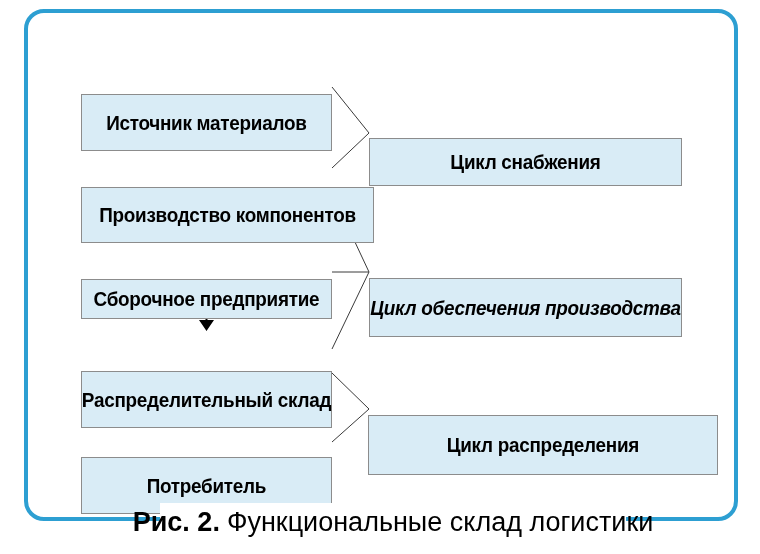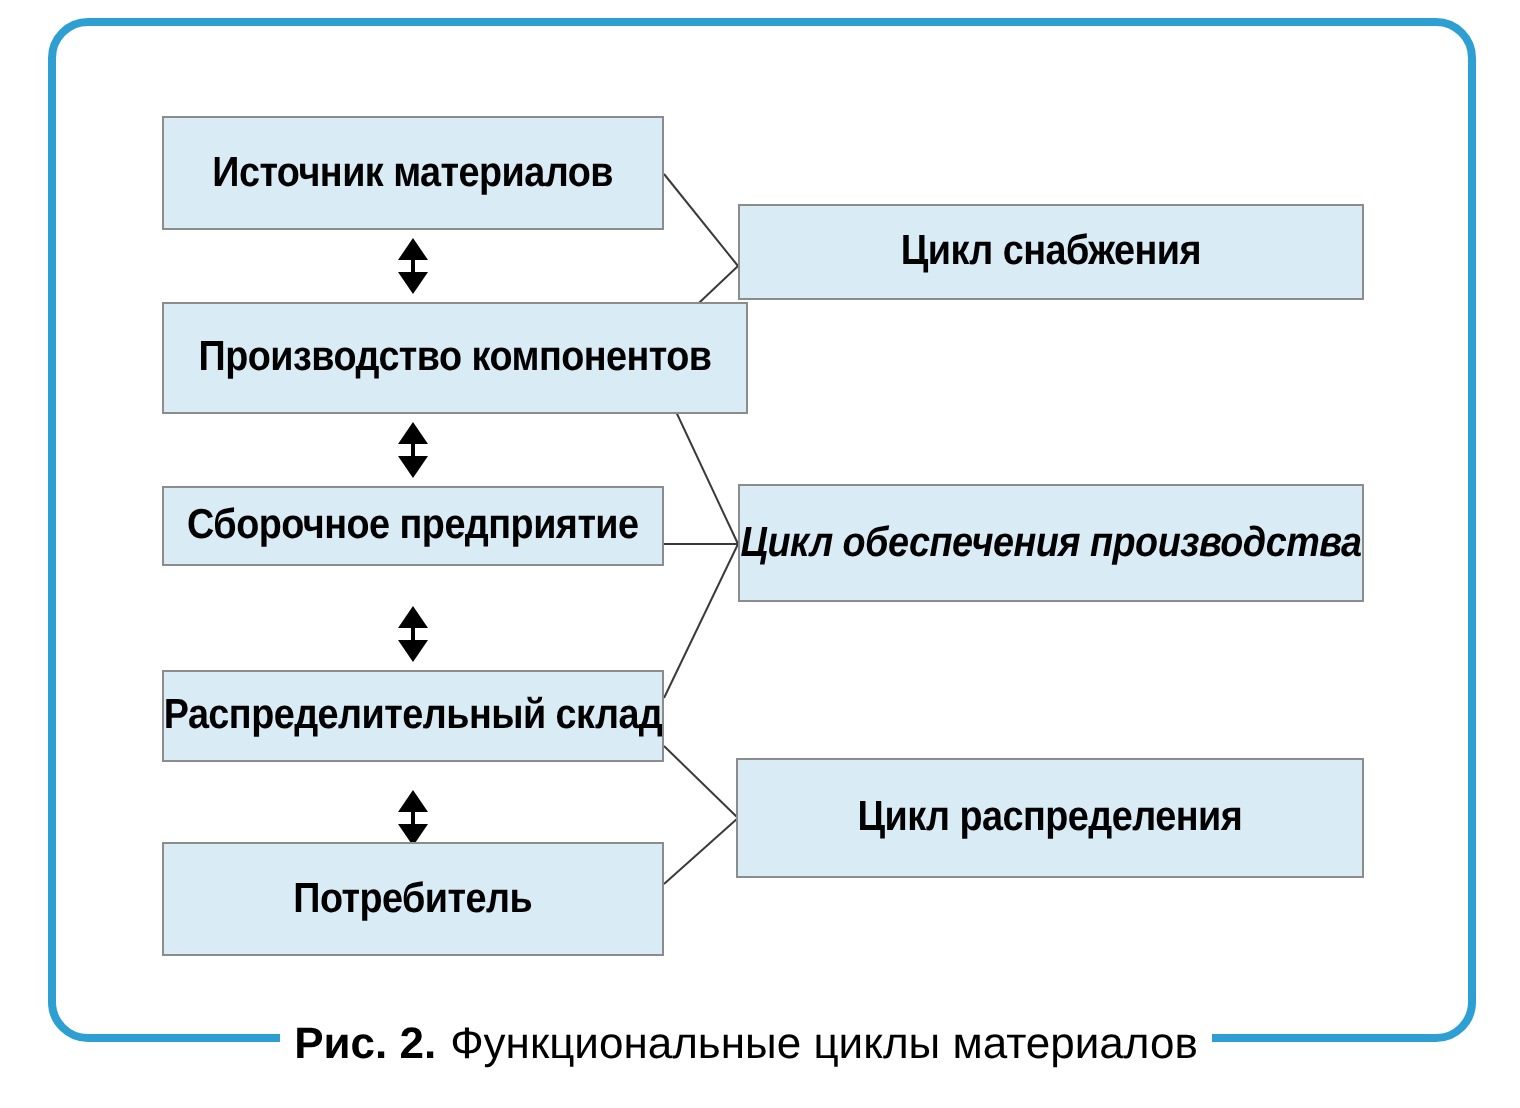--- a/index.html
+++ b/index.html
@@ -34,44 +34,45 @@
   }
   .conn{stroke:var(--connector-line);stroke-width:1;}
   .arrowglyph{fill:var(--arrow);}
   .arrowstem{stroke:var(--arrow);stroke-width:2;}
   .node{
     position:absolute;
     background:var(--node-fill);
     border:1px solid var(--node-border);
     display:flex;align-items:center;justify-content:center;
     text-align:center;
+    margin-top:36px;
   }
   .node .lbl{
     display:inline-block;
     font-size:21px;font-weight:700;
     letter-spacing:-0.3px;
     white-space:nowrap;
     transform:scaleX(0.9);
     transform-origin:center center;
   }
   .n1{left:81px;top:58px;width:251px;height:57px;}
   .n2{left:81px;top:151px;width:293px;height:56px;}
   .n3{left:81px;top:243px;width:251px;height:40px;}
-  .n4{left:81px;top:335px;width:251px;height:46px;}
+  .n4{left:81px;top:335px;width:251px;height:57px;}
   .n5{left:81px;top:421px;width:251px;height:57px;}
   .r1{left:369px;top:102px;width:313px;height:48px;}
   .r2{left:369px;top:242px;width:313px;height:59px;font-style:italic;}
-  .r3{left:368px;top:379px;width:314px;height:60px;text-align:center;}
+  .r3{left:368px;top:379px;width:350px;height:60px;text-align:center;}
   .caption{
     position:absolute;
-    left:140px;top:503px;width:466px;height:38px;
+    left:160px;top:503px;width:466px;height:38px;
     background:var(--background);
     display:flex;align-items:center;justify-content:center;
     gap:7px;
-    font-size:22px;
+    font-size:27px;
     white-space:nowrap;
   }
   .caption .prefix{font-weight:700;}
   .caption .rest{font-weight:400;}
 </style>
 </head>
 <body>
 
 <div class="stage">
 
@@ -128,16 +129,16 @@
   </div>
   <div class="node r2">
     <span class="lbl">Цикл обеспечения производства</span>
   </div>
   <div class="node r3">
     <span class="lbl">Цикл распределения</span>
   </div>
 
   <div class="caption">
     <span class="prefix">Рис. 2.</span>
-    <span class="rest">Функциональные циклы материалов</span>
+    <span class="rest">Функциональные склад логистики</span>
   </div>
 
 </div>
 
 </body></html>

